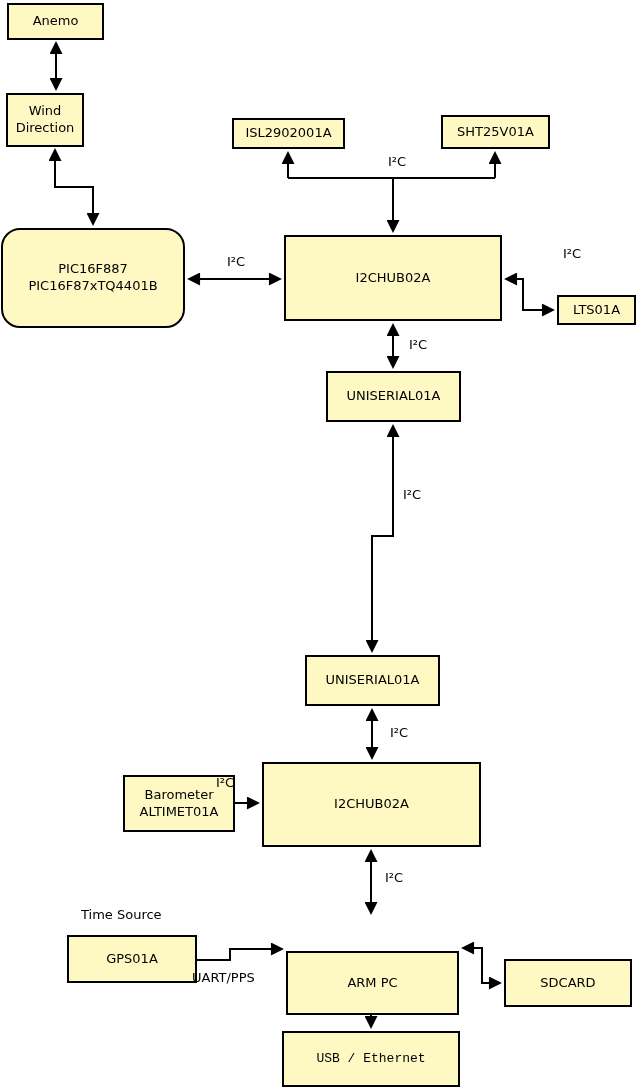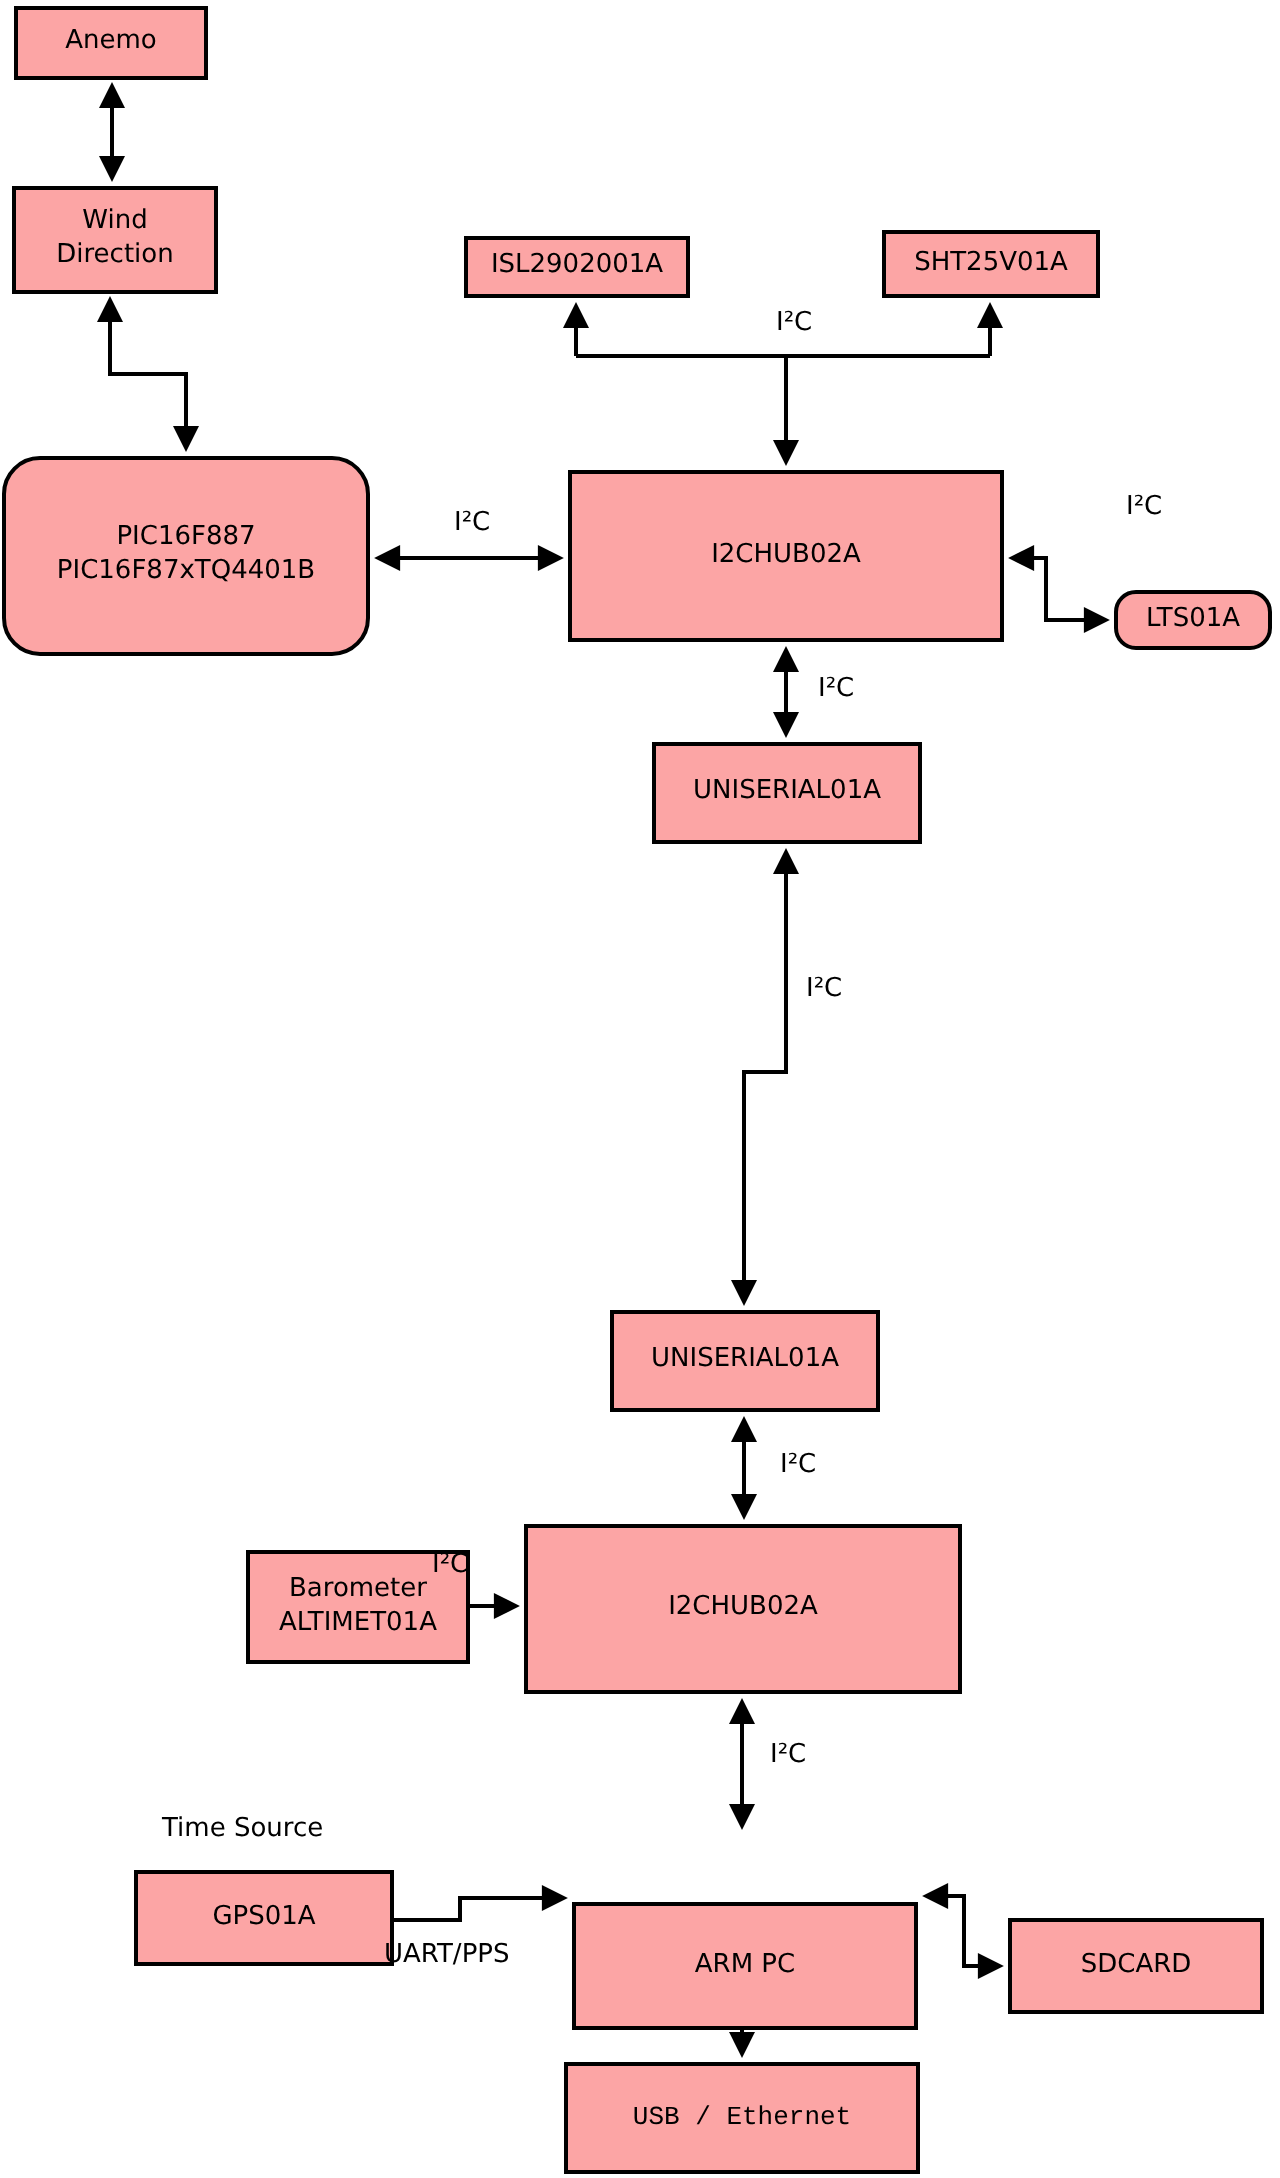--- a/index.html
+++ b/index.html
@@ -13,43 +13,43 @@
     overflow: hidden;
   }
   svg.wires {
     position: absolute;
     left: 0; top: 0;
     width: 640px; height: 1089px;
   }
   .node {
     position: absolute;
     border: 2px solid #000000;
-    background: #fca5a5;
+    background: #fef9c3;
     display: flex;
     align-items: center;
     justify-content: center;
     text-align: center;
     font-size: 13px;
     line-height: 1.3;
     white-space: pre-line;
     box-sizing: border-box;
   }
   .flabel {
     position: absolute;
     font-size: 13px;
     white-space: nowrap;
   }
   
   #b-anemo    { left: 7px;   top: 3px;    width: 97px;  height: 37px; }
-  #b-wind     { left: 6px;   top: 93px;   width: 103px; height: 54px; }
+  #b-wind     { left: 6px;   top: 93px;   width: 78px; height: 54px; }
   #b-pic      { left: 1px;   top: 228px;  width: 184px; height: 100px; border-radius: 19px; }
   #b-isl      { left: 232px; top: 118px;  width: 113px; height: 31px; }
   #b-sht      { left: 441px; top: 115px;  width: 109px; height: 34px; }
   #b-hub1     { left: 284px; top: 235px;  width: 218px; height: 86px; }
-  #b-lts      { left: 557px; top: 295px;  width: 79px;  height: 30px; border-radius: 11px; }
+  #b-lts      { left: 557px; top: 295px;  width: 79px;  height: 30px; }
   #b-uni1     { left: 326px; top: 371px;  width: 135px; height: 51px; }
   #b-uni2     { left: 305px; top: 655px;  width: 135px; height: 51px; }
   #b-hub2     { left: 262px; top: 762px;  width: 219px; height: 85px; }
   #b-baro     { left: 75px;  top: 775px;  width: 112px; height: 57px; margin-left: 48px; }
   #b-gps      { left: 67px;  top: 935px;  width: 130px; height: 48px; }
   #b-arm      { left: 286px; top: 917px;  width: 173px; height: 64px; margin-top: 34px; }
   #b-sdcard   { left: 504px; top: 959px;  width: 128px; height: 48px; }
   #b-usb      { left: 282px; top: 1031px; width: 178px; height: 56px; font-family: Liberation Mono, monospace; }
   
   #l-i2c-top       { left: 388px; top: 154px; }

